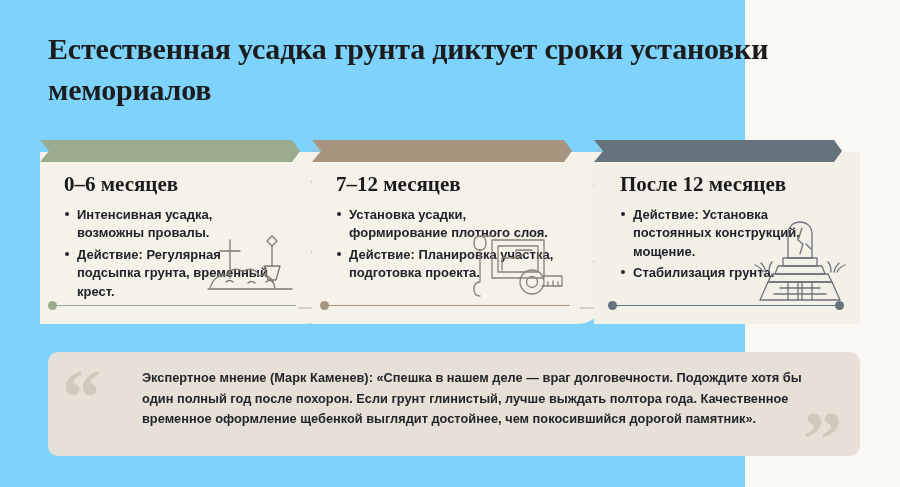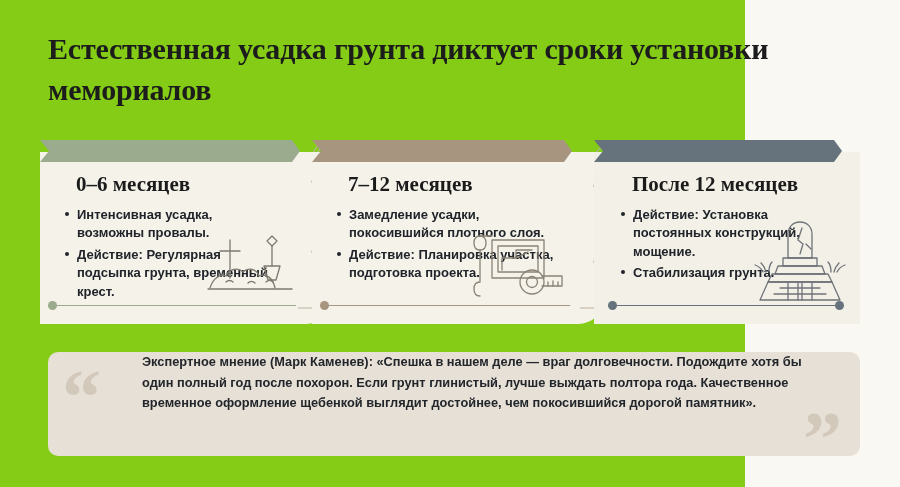--- a/index.html
+++ b/index.html
@@ -5,21 +5,21 @@
   * { box-sizing: border-box; margin: 0; padding: 0; }
   html, body {
     width: 900px; height: 487px;
     background: #faf8f2;
     font-family: "Liberation Sans", sans-serif;
     overflow: hidden;
   }
   #root {
     position: relative;
     width: 745px; height: 487px;
-    background: #84cc16;
+    background: #7dd3fc;
   }
 
   
   .title {
     position: absolute;
     left: 48px; top: 28px;
     width: 760px;
     font-family: "Liberation Serif", serif;
     font-size: 30px;
     font-weight: 700;
@@ -67,21 +67,20 @@
   .ribbon.slate { background: #66737d; }
 
   .card-head {
     position: absolute;
     left: 24px; top: 34px;
     font-family: "Liberation Serif", serif;
     font-size: 21px;
     font-weight: 700;
     color: #1b1b1b;
     white-space: nowrap;
-    margin-left: 12px;
   }
   .card-3 .card-head { left: 26px; text-align: right; }
 
   .bullets {
     position: absolute;
     left: 24px; top: 68px;
     width: 210px;
     list-style: none;
   }
   .card-2 .bullets { width: 220px; }
@@ -156,21 +155,21 @@
     font-size: 78px;
     line-height: 1;
     color: #d2c9bb;
     font-weight: 700;
     user-select: none;
   }
   .qmark.open  { left: 14px;  top: 6px; }
   .qmark.close { right: 18px; bottom: -22px; }
   .quote-text {
     position: absolute;
-    left: 94px; top: 0;
+    left: 94px; top: 16px;
     width: 660px;
     font-size: 12.8px;
     line-height: 1.62;
     color: #22262b;
     font-weight: 700;
   }
 </style>
 </head>
 <body>
 
@@ -217,21 +216,21 @@
         <path d="M26 4c-7 1-12 7-11 14 8-1 12-7 11-14z"></path>
         <path d="M15 18c3-4 7-9 11-14"></path>
       </g>
     </svg>
 
     <div class="card card-2">
       <div class="panel"></div>
       <div class="ribbon brown"></div>
       <div class="card-head">7–12 месяцев</div>
       <ul class="bullets">
-        <li>Замедление усадки, покосившийся плотного слоя.</li>
+        <li>Установка усадки, формирование плотного слоя.</li>
         <li>Действие: Планировка участка, подготовка проекта.</li>
       </ul>
       <svg class="illus illus-2" width="100" height="68" viewBox="0 0 100 68">
         <g fill="none" stroke="#8a8276" stroke-width="1.3" stroke-linecap="round" stroke-linejoin="round">
           <path d="M10 6c-4 0-6 3-6 7s2 7 6 7 6-3 6-7-2-7-6-7z"></path>
           <path d="M10 20v32c-4 0-6 3-6 7s2 7 6 7"></path>
           <path d="M10 6h12"></path>
           <rect x="22" y="10" width="52" height="38"></rect>
           <rect x="28" y="16" width="40" height="26"></rect>
           <path d="M32 40v-12h14v-8h16"></path>

